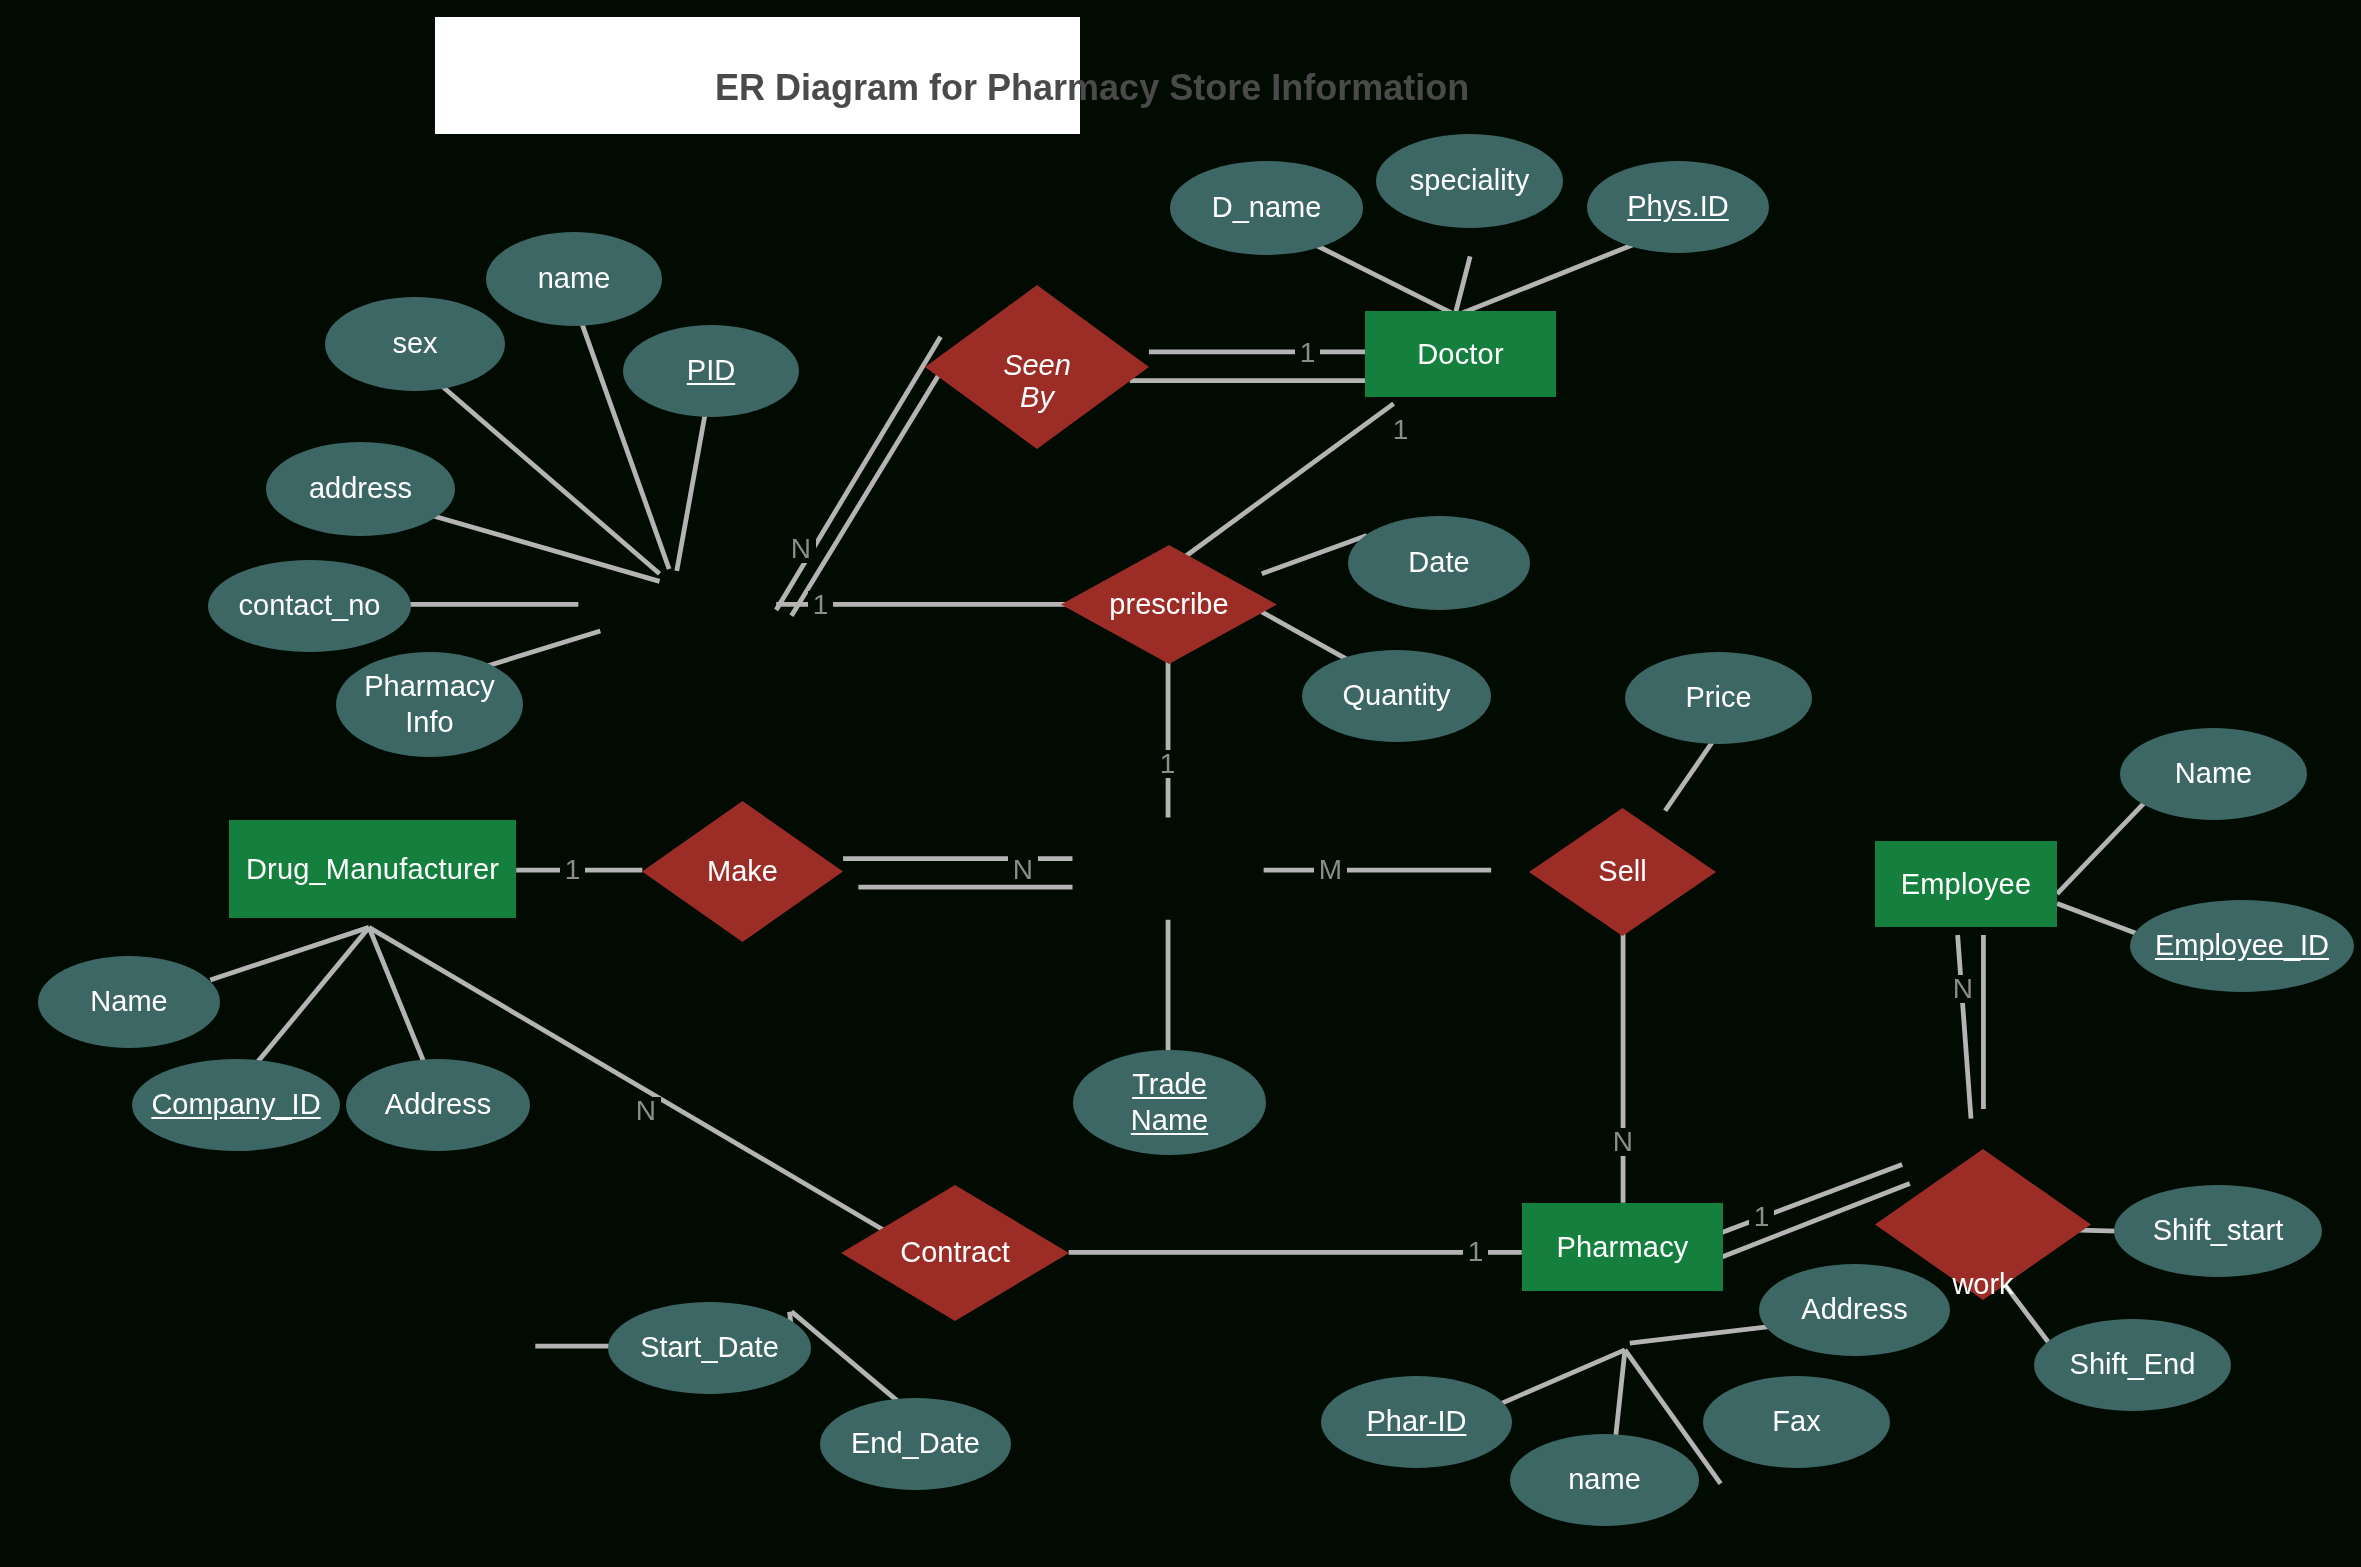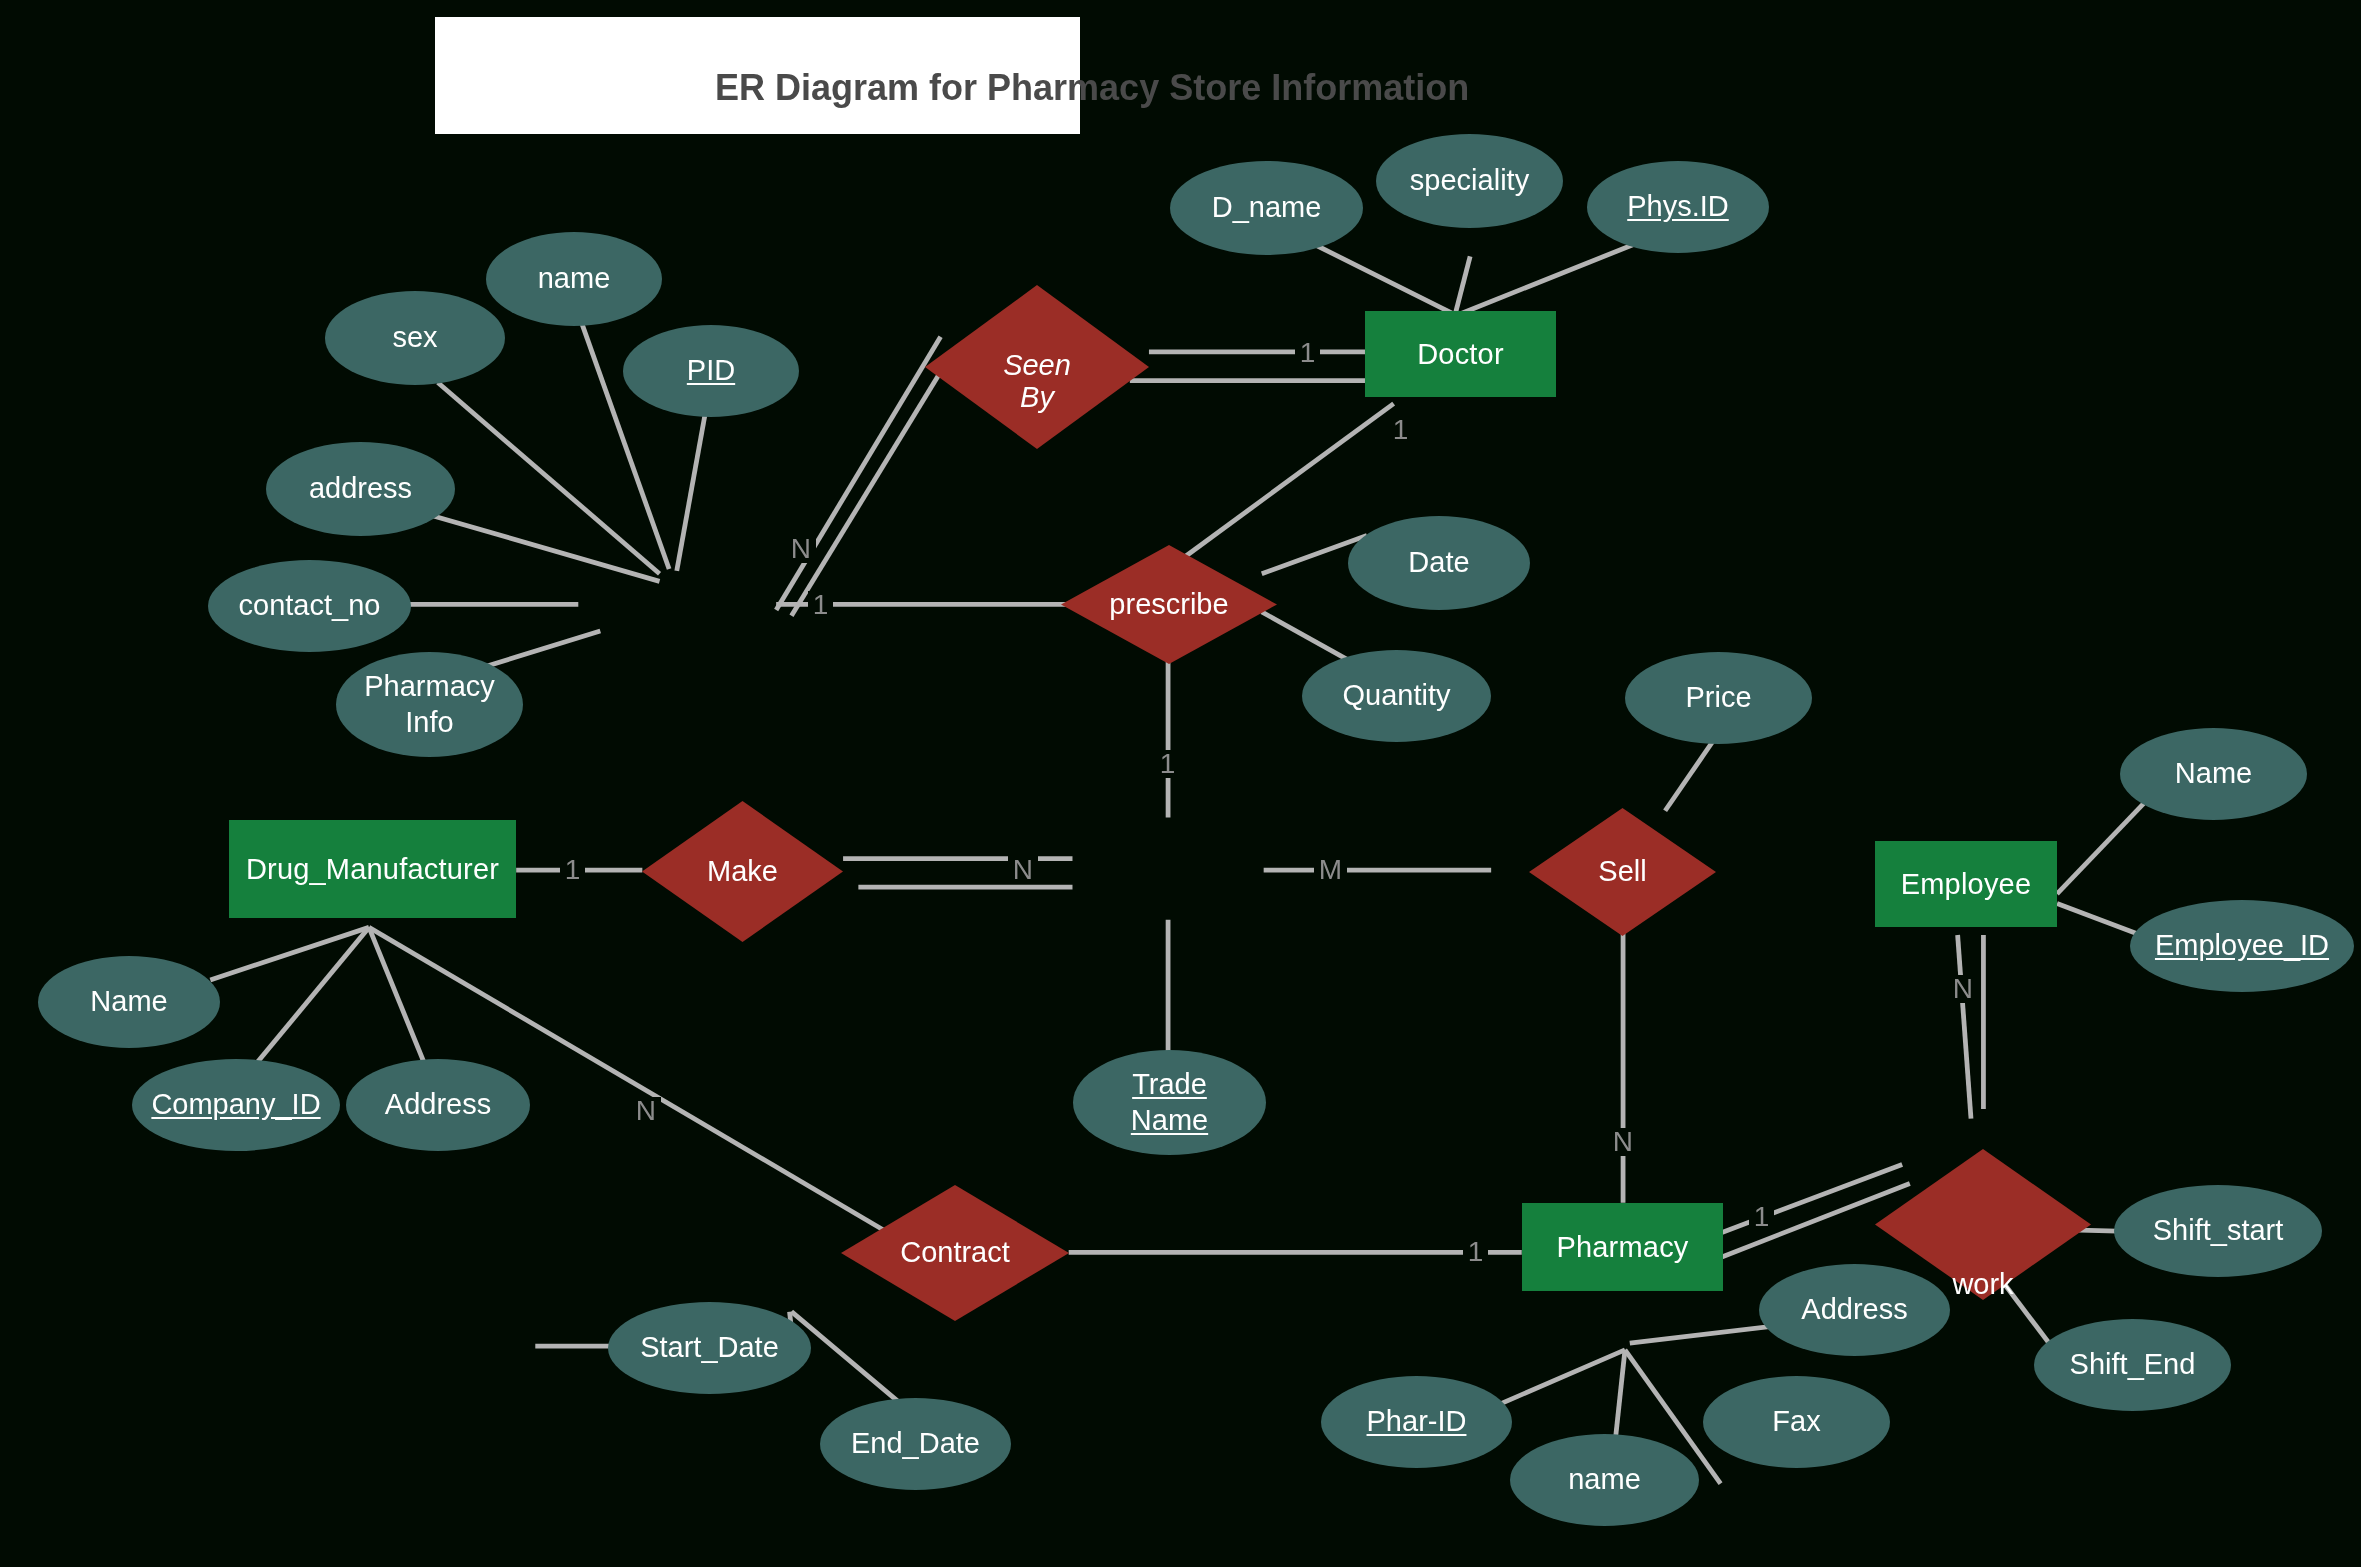--- a/index.html
+++ b/index.html
@@ -222,21 +222,21 @@
 
   <div class="node relationship" style="left:1875px; top:1149px; width:216px; height:151px;align-items:flex-end;">
     <div class="rel-shape"></div>
     <div class="rel-label">work</div>
   </div>
 
   <div class="node attribute" style="left:486px; top:232px; width:176px; height:94px;">
     <span class="txt">name</span>
   </div>
 
-  <div class="node attribute" style="left:325px; top:291px; width:180px; height:94px;">
+  <div class="node attribute" style="left:325px; top:297px; width:180px; height:94px;">
     <span class="txt">sex</span>
   </div>
 
   <div class="node attribute" style="left:623px; top:325px; width:176px; height:92px;">
     <span class="txt pk">PID</span>
   </div>
 
   <div class="node attribute" style="left:266px; top:442px; width:189px; height:94px;">
     <span class="txt">address</span>
   </div>

